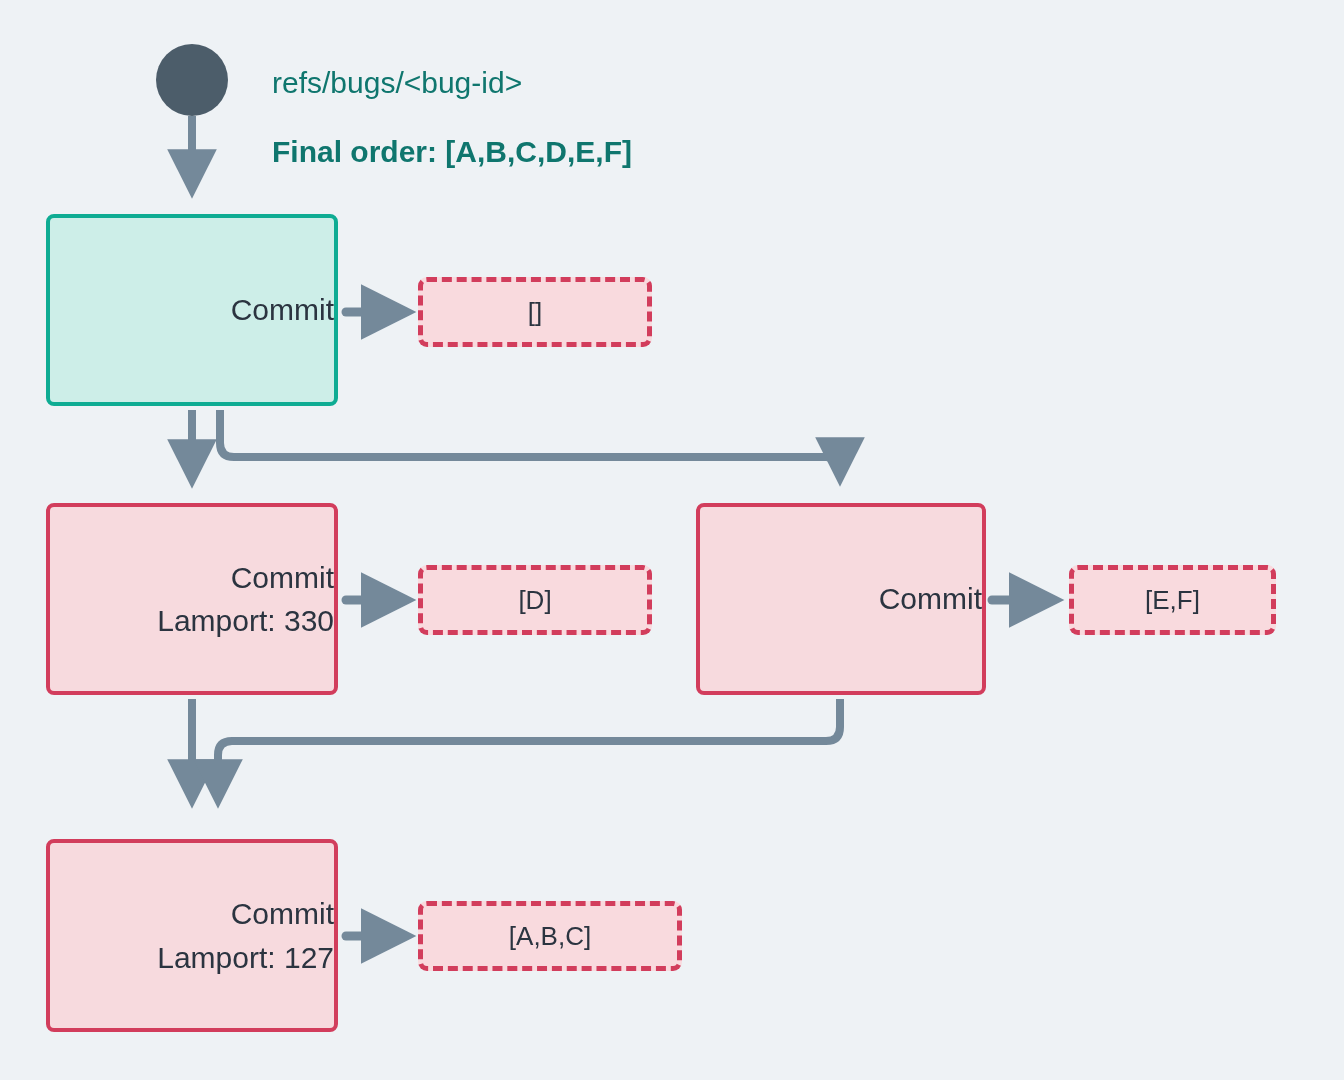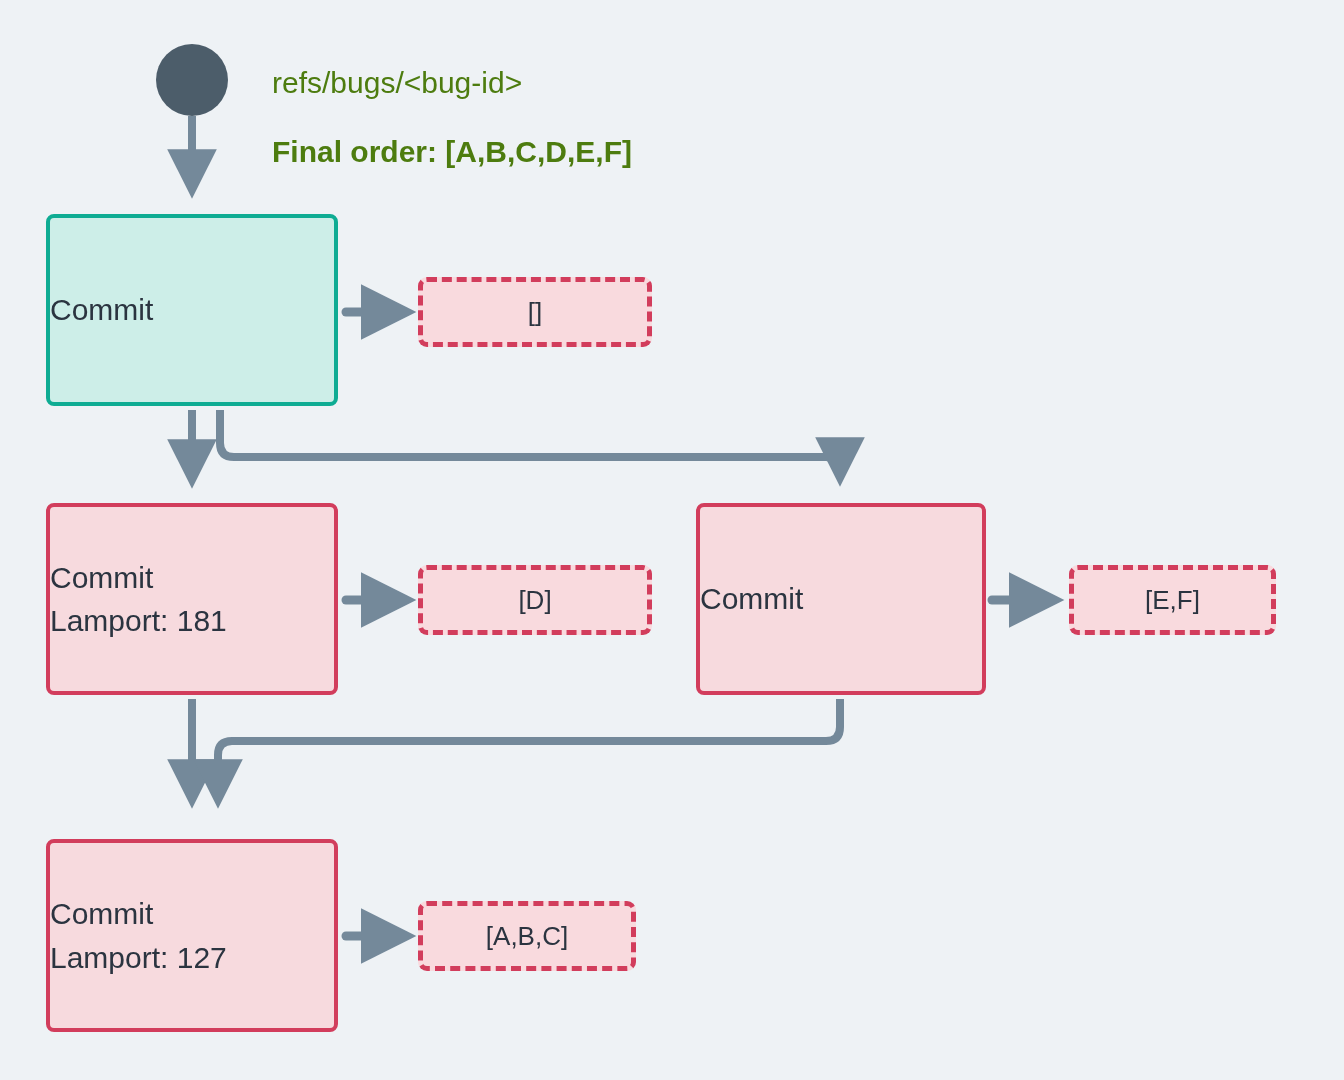--- a/index.html
+++ b/index.html
@@ -25,21 +25,21 @@
     width: 1344px;
     height: 1080px;
     pointer-events: none;
   }
 
   .node {
     position: absolute;
     box-sizing: border-box;
     display: flex;
     flex-direction: column;
-    align-items: flex-start;
+    align-items: flex-end;
     justify-content: center;
     border-radius: 8px;
     color: #2b3440;
     font-size: 30px;
     line-height: 1.44;
     font-weight: 400;
     text-align: center;
   }
   .node .line {
     display: block;
@@ -70,21 +70,21 @@
   }
 
   .start-dot {
     position: absolute;
     border-radius: 50%;
     background: #4c5d6a;
   }
 
   .hdr {
     position: absolute;
-    color: #4d7c0f;
+    color: #0f766e;
     white-space: nowrap;
   }
   .hdr.ref {
     font-size: 30px;
     font-weight: 400;
   }
   .hdr.final {
     font-size: 30px;
     font-weight: 700;
   }
@@ -127,34 +127,34 @@
 
   <div class="node teal" style="left:46px; top:214px; width:292px; height:192px;">
     <span class="line">Commit</span>
   </div>
   <div class="chip" style="left:418px; top:277px; width:234px; height:70px;">
     <span>[]</span>
   </div>
 
   <div class="node pink" style="left:46px; top:503px; width:292px; height:192px;">
     <span class="line">Commit</span>
-    <span class="line">Lamport: 181</span>
+    <span class="line">Lamport: 330</span>
   </div>
   <div class="chip" style="left:418px; top:565px; width:234px; height:70px;">
     <span>[D]</span>
   </div>
 
   <div class="node pink" style="left:696px; top:503px; width:290px; height:192px;">
     <span class="line">Commit</span>
   </div>
   <div class="chip" style="left:1069px; top:565px; width:207px; height:70px;">
     <span>[E,F]</span>
   </div>
 
   <div class="node pink" style="left:46px; top:839px; width:292px; height:193px;">
     <span class="line">Commit</span>
     <span class="line">Lamport: 127</span>
   </div>
-  <div class="chip" style="left:418px; top:901px; width:218px; height:70px;">
+  <div class="chip" style="left:418px; top:901px; width:264px; height:70px;">
     <span>[A,B,C]</span>
   </div>
 
 </div>
 
 </body></html>

